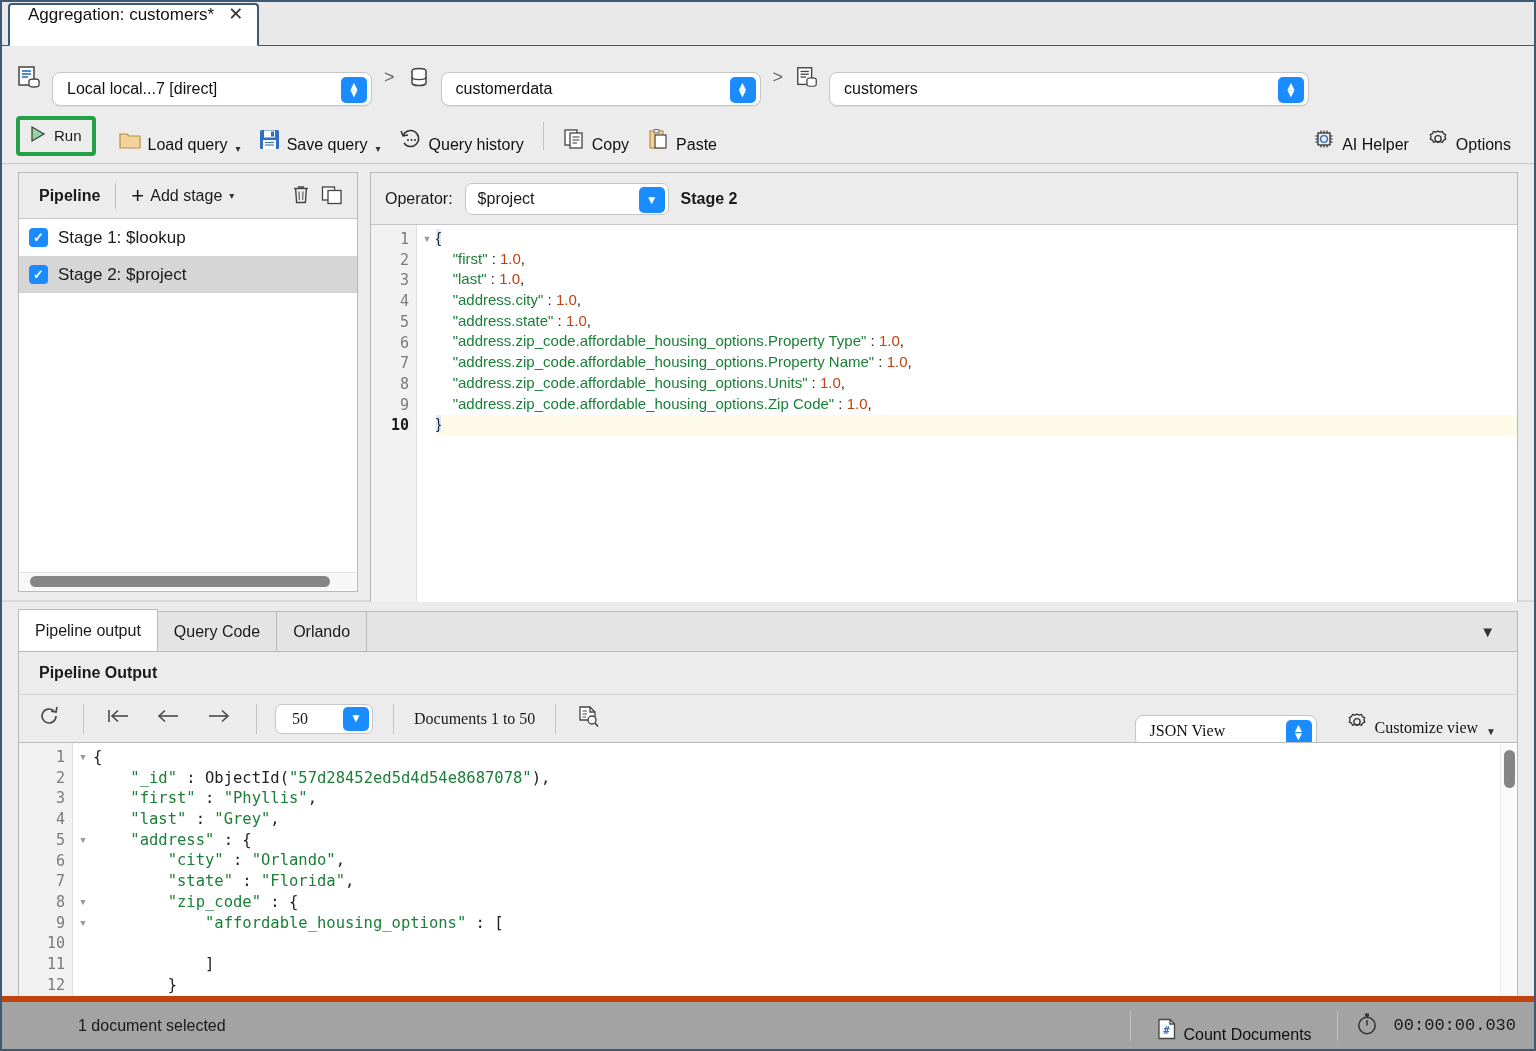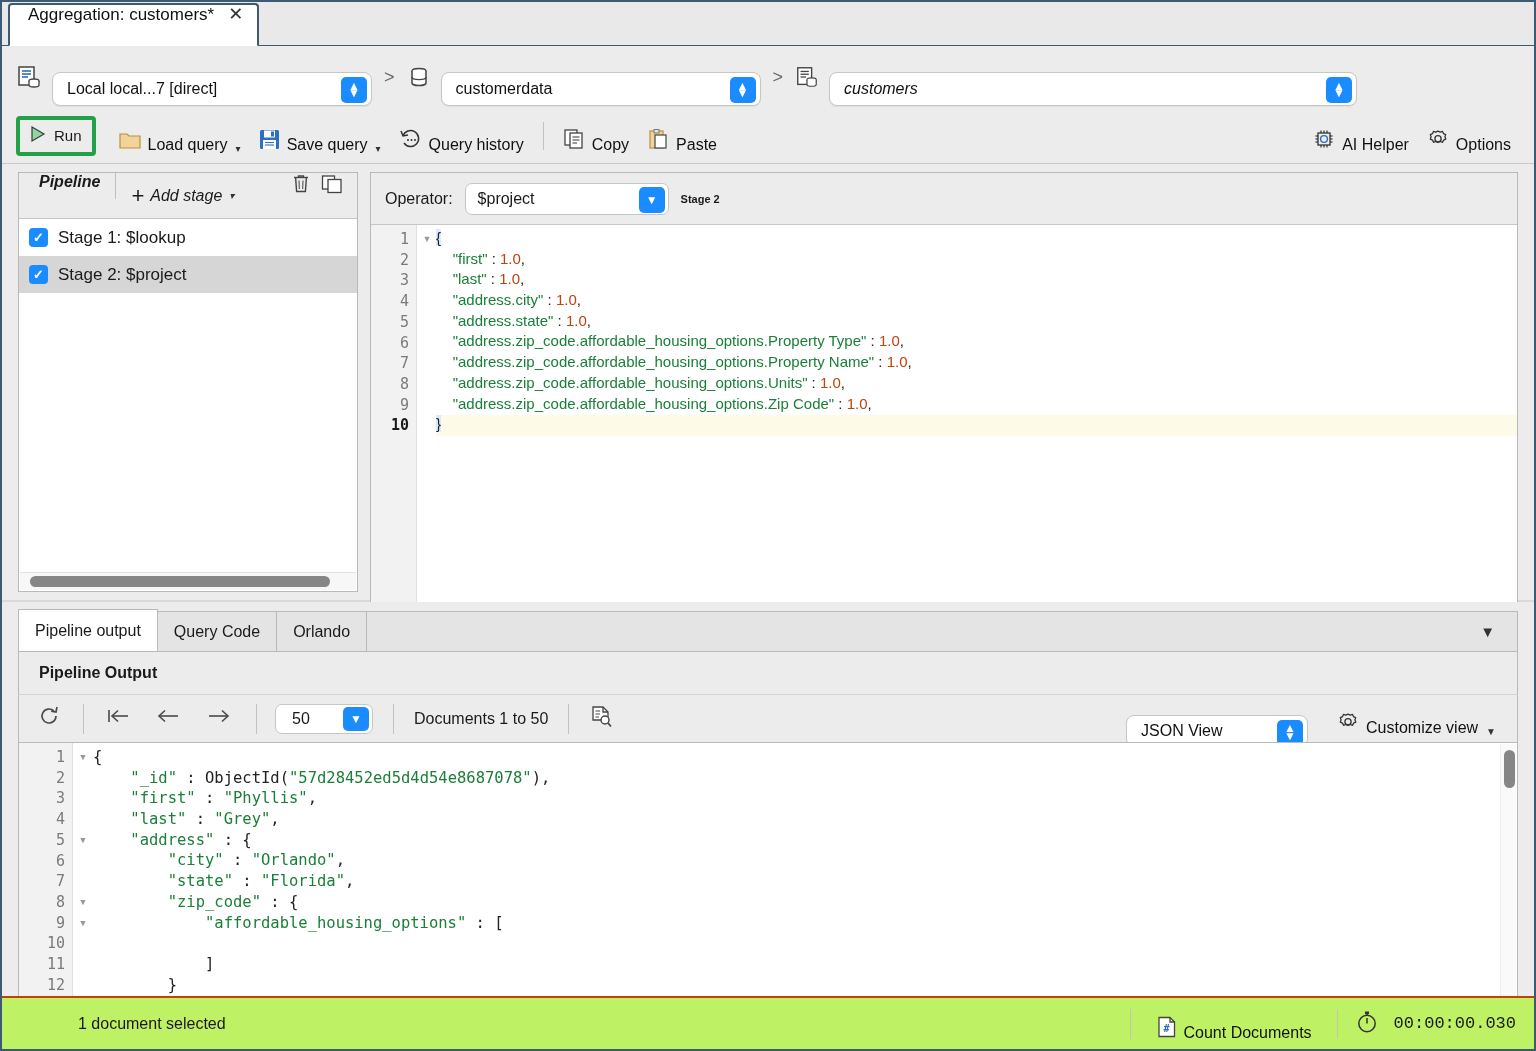--- a/index.html
+++ b/index.html
@@ -85,21 +85,21 @@
     position:absolute; left:2px; top:164px; width:1532px; height:436px;
     background:#ececec;
   }
   .pipeline-panel{
     position:absolute; left:16px; top:8px; width:340px; height:420px;
     background:#fff;
     border:1px solid #b9b9b9;
   }
   .pipeline-head{
     height:46px; background:#ececec; border-bottom:1px solid #c6c6c6;
-    display:flex; padding:0 10px; gap:11px;font-style:italic;
+    display:flex; align-items:center; padding:0 10px; gap:11px;
   }
   .pipeline-head .title{ font-weight:bold; font-size:16px; padding-left:10px;}
   .vdiv{ width:1px; height:26px; background:#bdbdbd; margin:0 4px;}
   .addstage{ display:flex; align-items:center; gap:6px; font-size:16px;}
   .plus{ font-size:22px; font-weight:300; line-height:1; }
   .stage-list{ background:#fff; }
   .stage-row{
     display:flex; align-items:center; gap:10px;
     height:37px; padding:0 10px;
     font-size:17px;
@@ -134,21 +134,21 @@
     position:relative; width:204px; height:32px;
     background:#fff; border:1px solid #c6c6c6; border-radius:7px;
     display:flex; align-items:center; padding:0 38px 0 12px;
     font-size:16px;
   }
   .opcombo .dropcaret{
     position:absolute; right:3px; top:3px; width:26px;height:26px;
     background:#1a8cff;border-radius:5px;color:#fff;
     display:flex;align-items:center;justify-content:center;font-size:12px;
   }
-  .stagelabel{ font-weight:bold; font-size:11px;}
+  .stagelabel{ font-weight:bold; font-size:16px;}
   .code{
     position:relative;
     font-family:"DejaVu Sans Mono", monospace;
     font-size:15.5px; line-height:20.7px;
     background:#fff;
   }
   .code-area{ position:absolute; left:0; right:0; top:52px; bottom:40px; overflow:hidden; background:#fff;}
   .gutter{
     position:absolute; left:0; top:0; bottom:0; width:46px;
     background:#f2f2f2; border-right:1px solid #e0e0e0;
@@ -212,21 +212,21 @@
   .chev{ font-size:15px; color:#333; }
   .out-title{
     margin:0 16px; height:42px; background:#ececec;
     border-left:1px solid #b9b9b9; border-right:1px solid #b9b9b9;
     display:flex; align-items:center; padding-left:20px;
     font-weight:bold; font-size:16px;
   }
   .out-toolbar{
     margin:0 16px; height:48px; background:#ececec;
     border:1px solid #b9b9b9; border-top:1px solid #d4d4d4; border-bottom:none;
-    display:flex; align-items:center; padding:0 12px; gap:12px;
+    display:flex; align-items:center; padding:0 12px; gap:12px;font-family:Liberation Serif, serif;
   }
   .navbtn{ font-size:19px; color:#4a4a4a; padding:0 6px;}
   .pagecombo{
     position:relative; width:98px;height:30px;background:#fff;
     border:1px solid #c6c6c6;border-radius:7px;
     display:flex;align-items:center;padding-left:16px;font-size:16px;
   }
   .pagecombo .dropcaret{
     position:absolute;right:3px;top:2px;width:26px;height:24px;background:#1a8cff;
     border-radius:5px;color:#fff;display:flex;align-items:center;justify-content:center;font-size:12px;
@@ -239,21 +239,21 @@
   .vscroll{
     position:absolute; right:1px; top:1px; bottom:1px; width:16px;
     background:#fafafa; border-left:1px solid #ededed;
   }
   .vscroll .thumb{
     position:absolute; left:3px; top:6px; width:11px; height:38px;
     background:#868686; border-radius:6px;
   }
   .statusbar{
     position:absolute; left:2px; top:996px; width:1532px; height:53px;
-    background:#bef264; border-top:2px solid #c2410c;
+    background:#a3a3a3; border-top:6px solid #c2410c;
     display:flex; align-items:center; padding:13px 18px;
     font-size:16px;
   }
   .sb-left{ padding-left:58px; }
   .sdiv{ width:1px;height:30px;background:#c2c2c2;margin:0 16px;}
   .mono{ font-family:Liberation Mono, monospace; }
   .outer-border{
     position:absolute; inset:0; border:2px solid #3d5a75; pointer-events:none;
   }
 </style>
@@ -306,21 +306,21 @@
     <span class="coll-icon">
       <svg width="24" height="24" viewBox="0 0 26 26">
           <rect x="3" y="3" width="15" height="18" fill="#fff" stroke="#444" stroke-width="1.5"></rect>
           <line x1="6" y1="7" x2="15" y2="7" stroke="#444" stroke-width="1.4"></line>
           <line x1="6" y1="10" x2="15" y2="10" stroke="#444" stroke-width="1.4"></line>
           <line x1="6" y1="13" x2="12" y2="13" stroke="#444" stroke-width="1.4"></line>
           <ellipse cx="18" cy="16" rx="5" ry="2" fill="#fff" stroke="#444" stroke-width="1.3"></ellipse>
           <path d="M13 16v5c0 1.1 2.2 2 5 2s5-.9 5-2v-5" fill="#fff" stroke="#444" stroke-width="1.3"></path>
         </svg>
     </span>
-    <div class="combo" style="width:528px;font-style:italic;">
+    <div class="combo" style="width:480px;">
       <span>customers</span>
       <span class="stepper">
           <span>▲</span>
           <span>▼</span>
         </span>
     </div>
   </div>
 
   <div class="toolbar">
     <div class="runbox">

